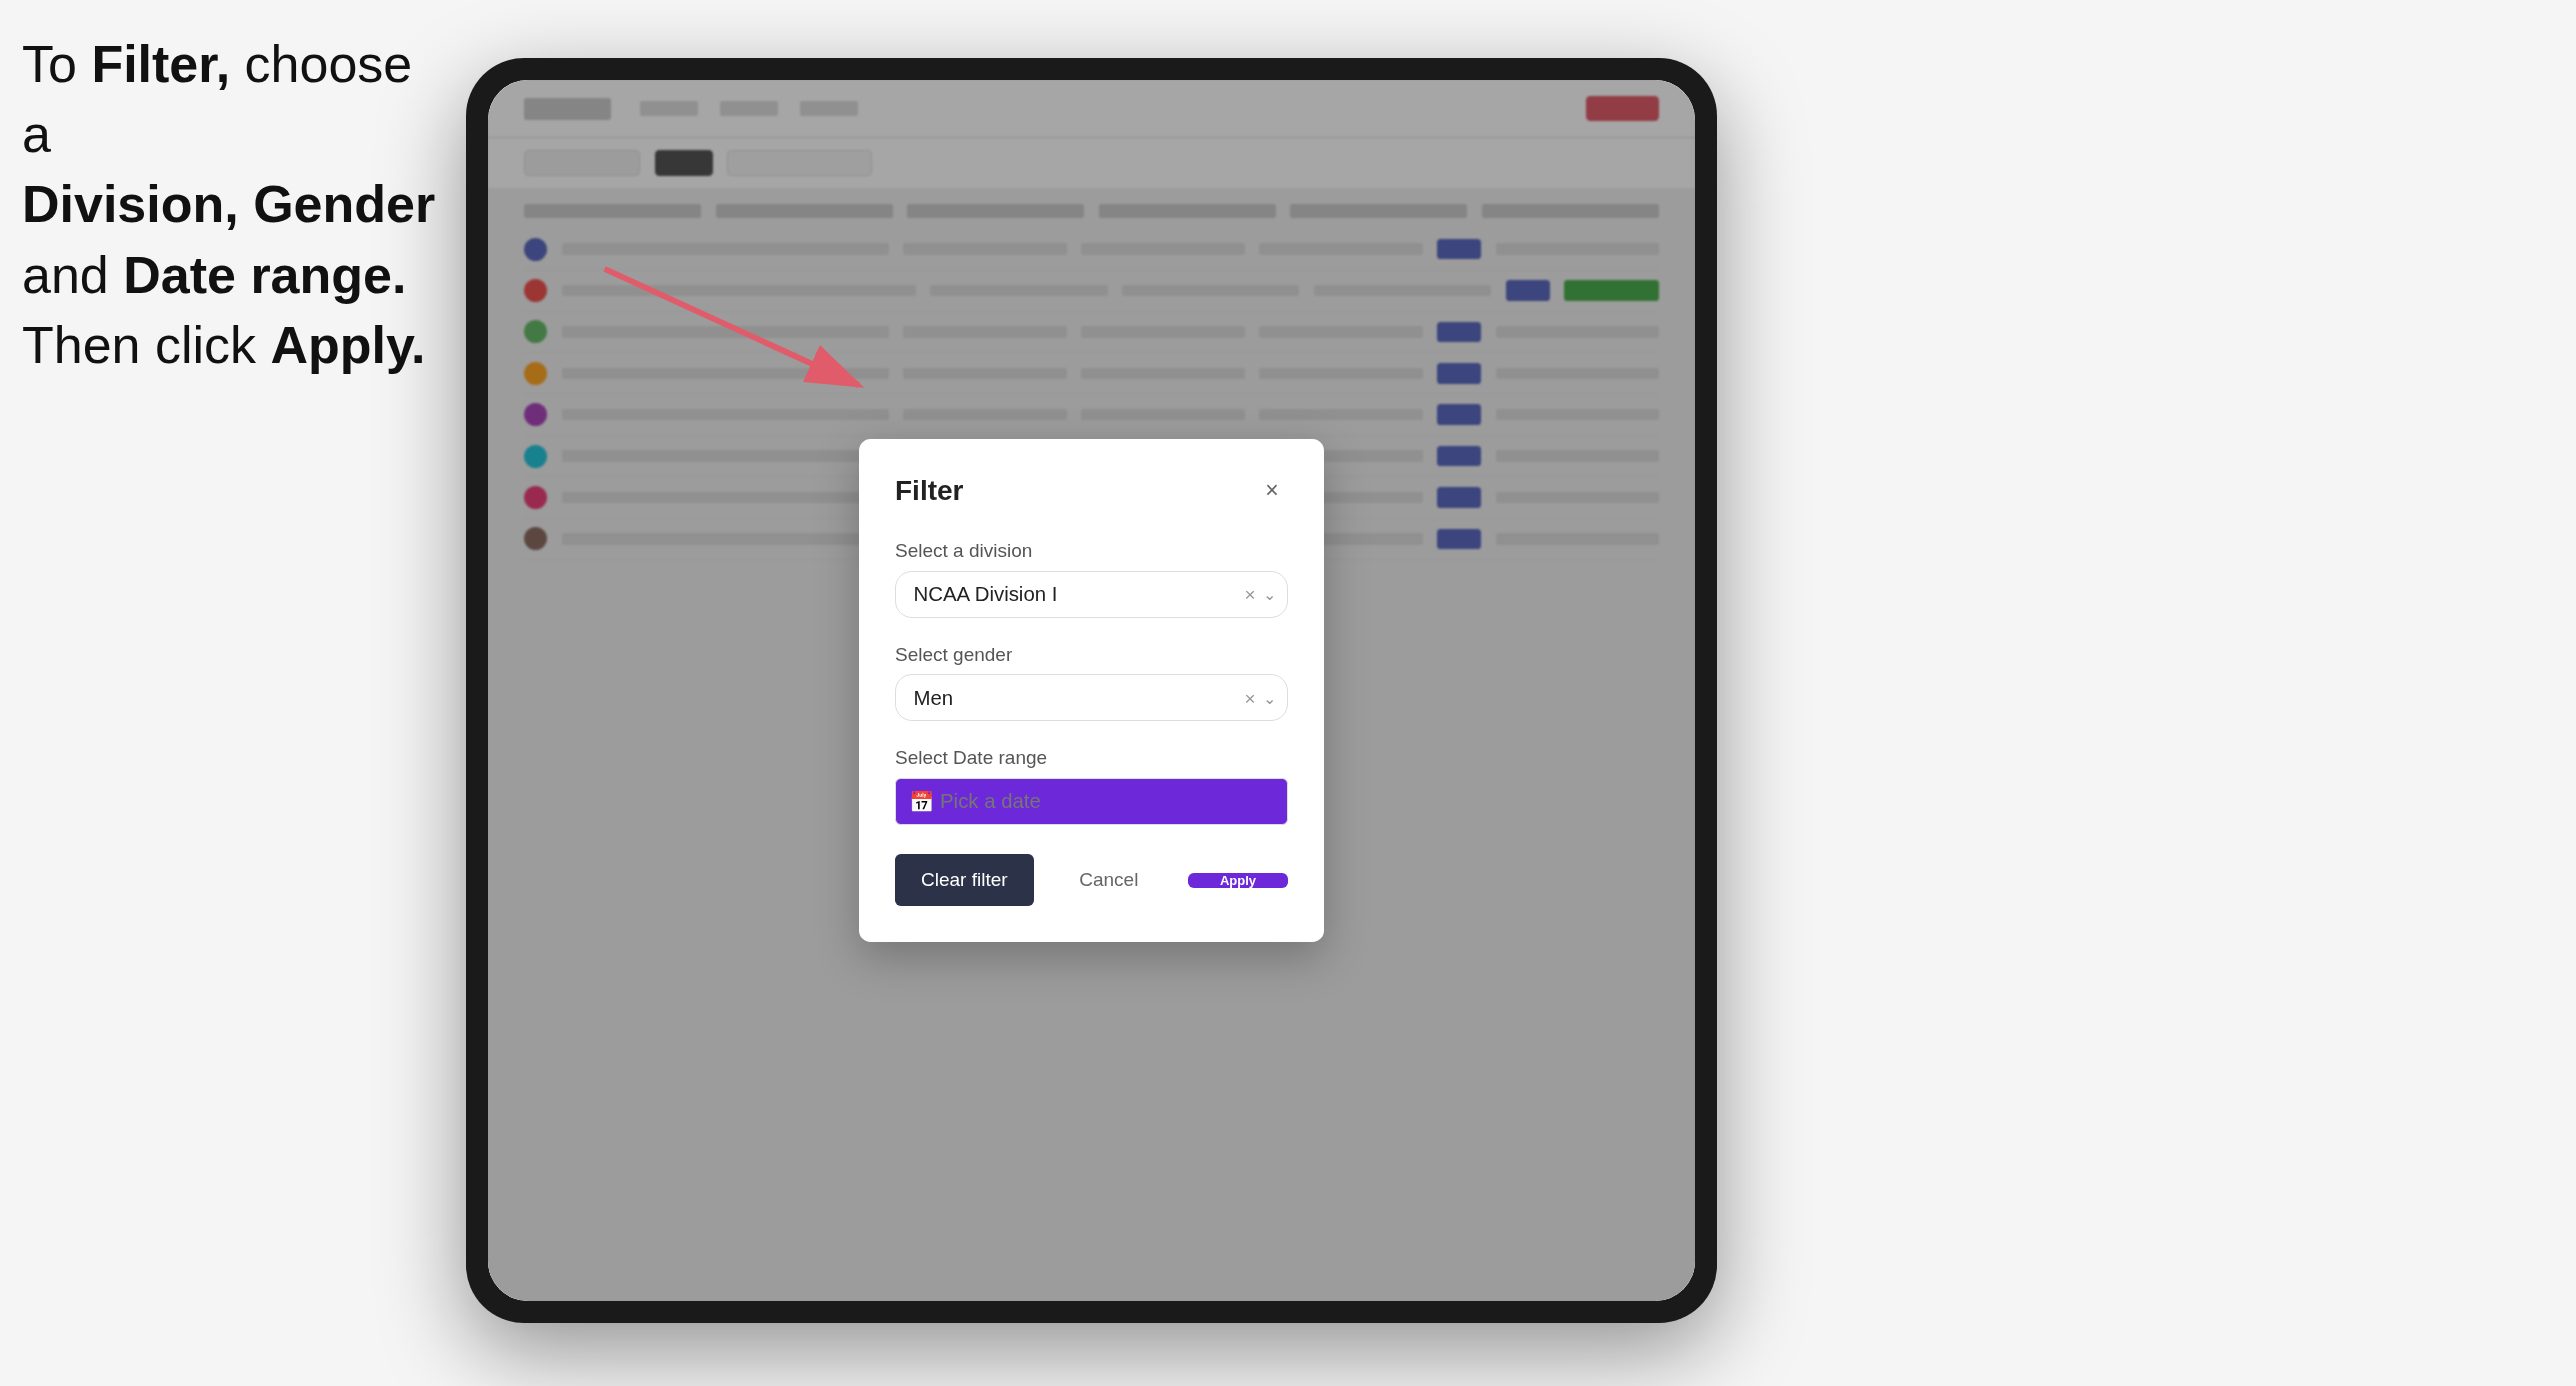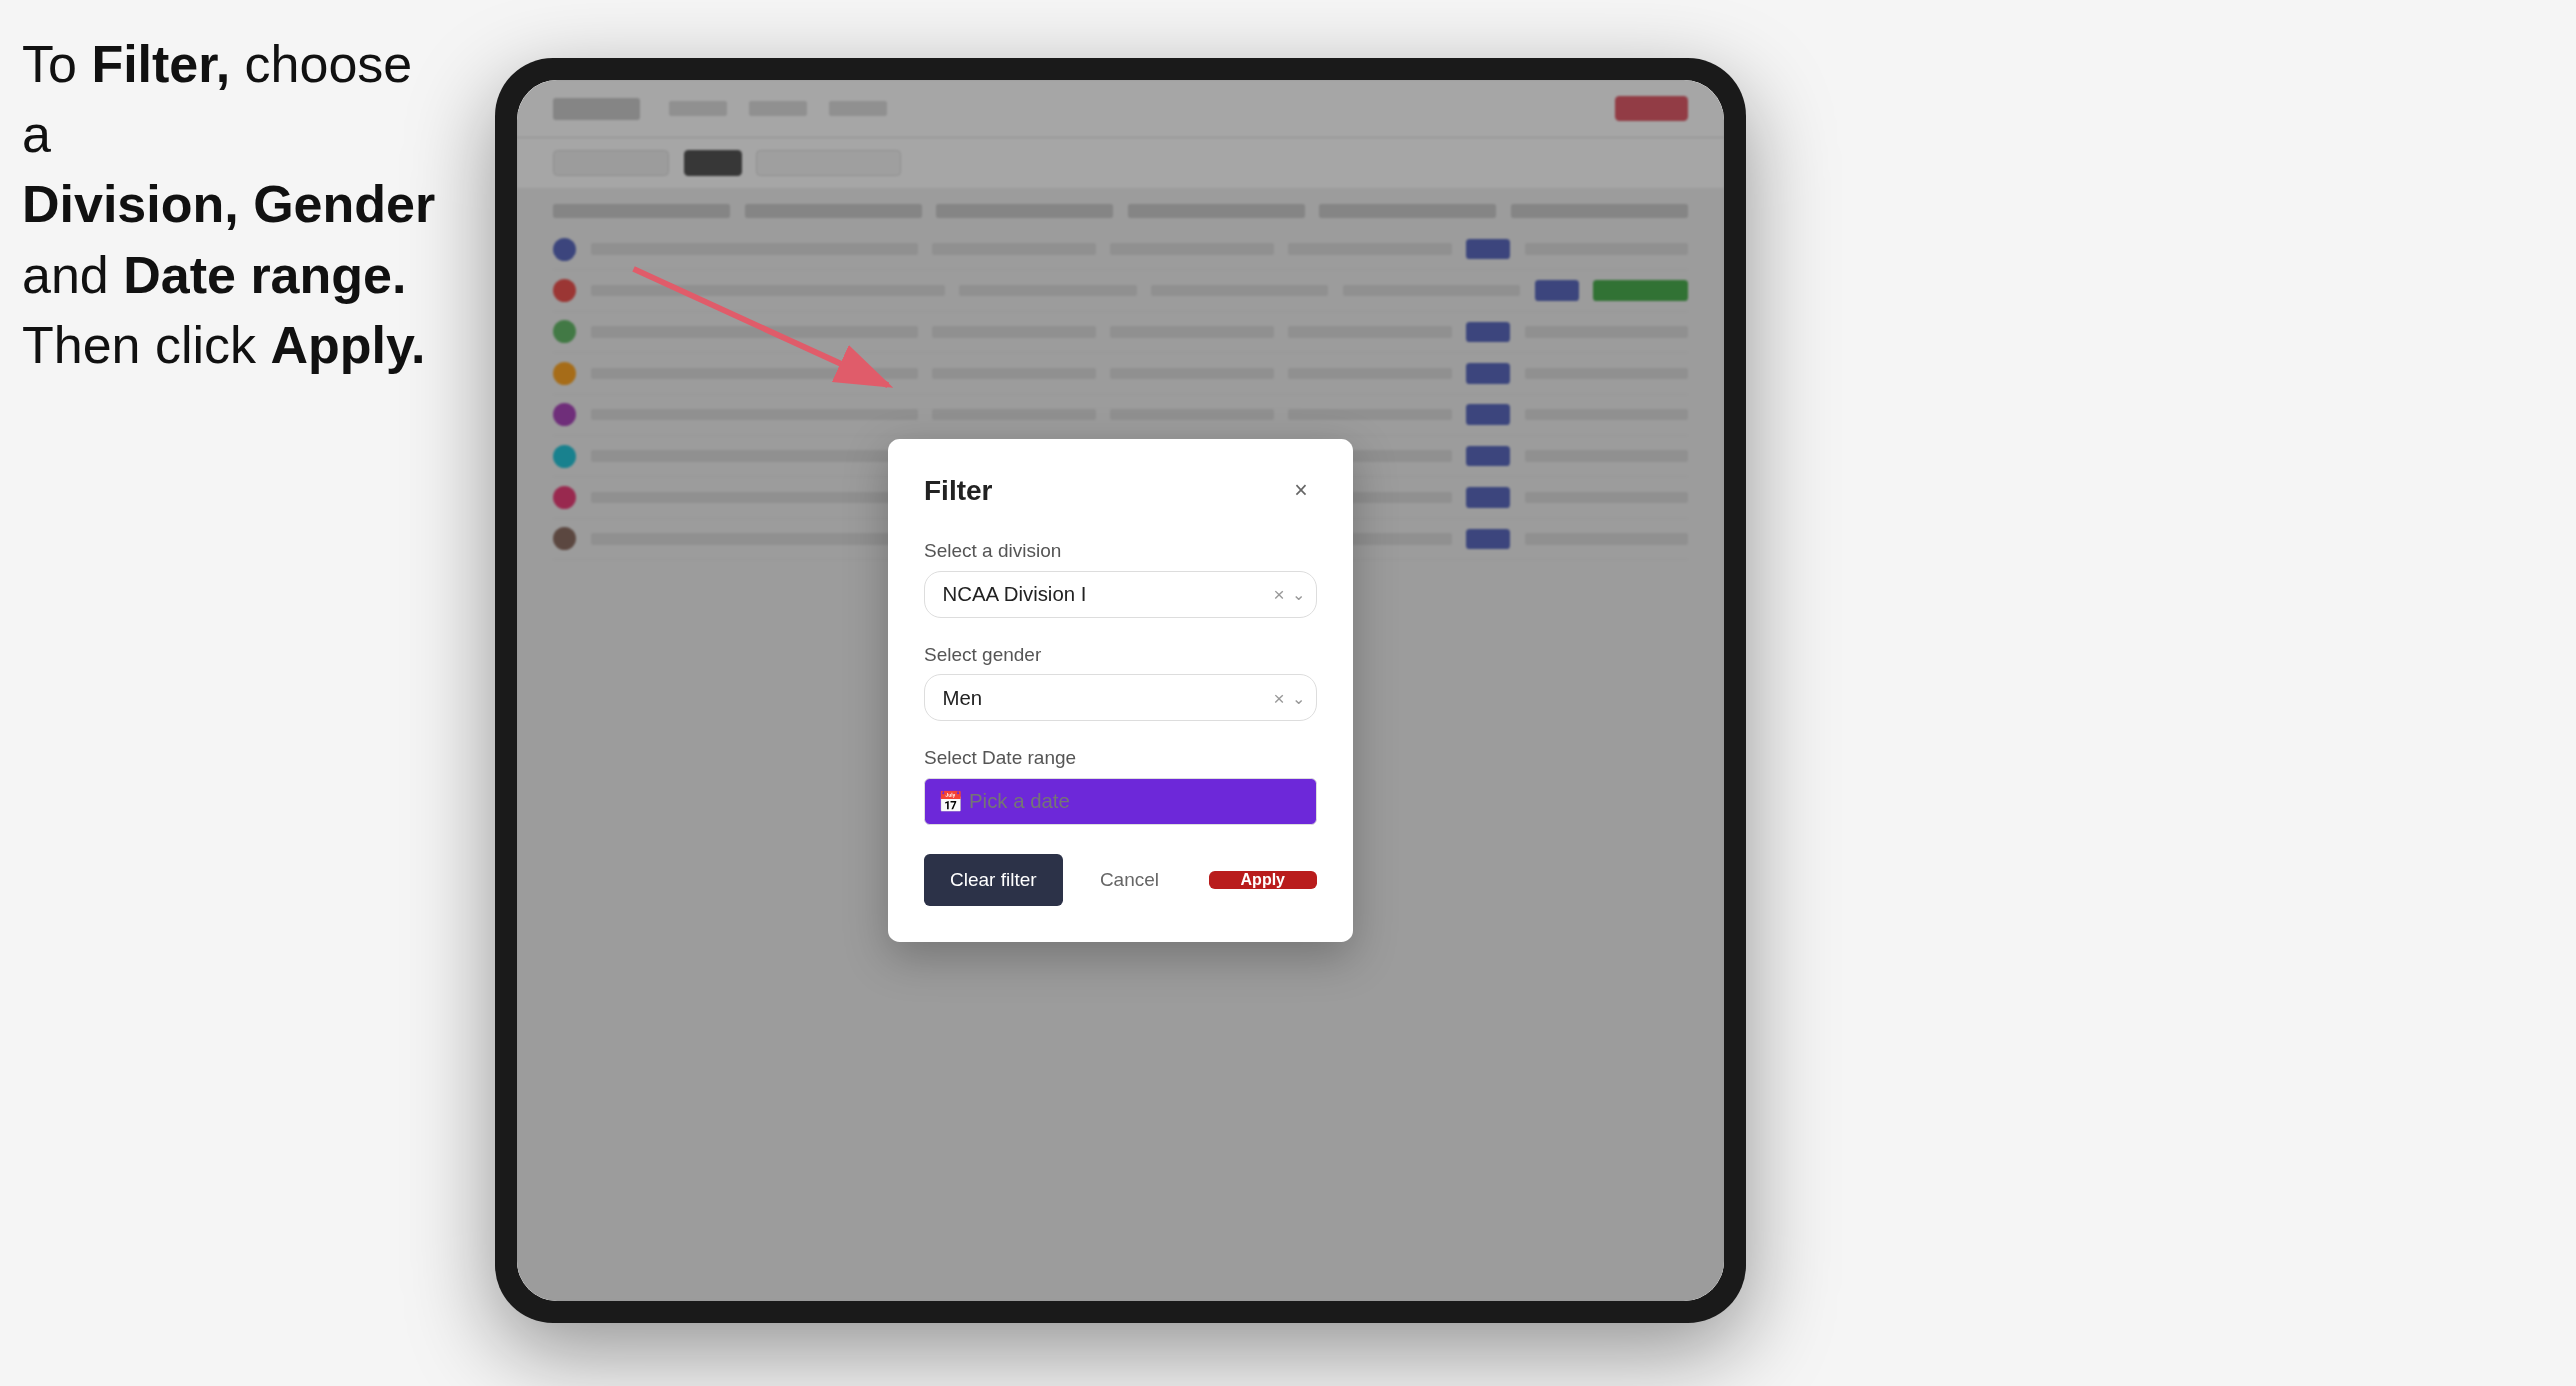--- a/index.html
+++ b/index.html
@@ -23,21 +23,21 @@
       color: #111;
       max-width: 422px;
     }
 
     .instruction-text .bold { font-weight: 700; }
 
     
     .tablet-device {
       position: absolute;
       top: 58px;
-      left: 495px;
+      left: 466px;
       width: 1251px;
       height: 1265px;
       background: #1a1a1a;
       border-radius: 58px;
       padding: 22px;
       box-shadow: 0 29px 87px rgba(0,0,0,0.4);
     }
 
     .tablet-screen {
       width: 100%;
@@ -347,26 +347,26 @@
     .btn-cancel {
       background: none;
       border: none;
       font-size: 19px;
       color: #666;
       cursor: pointer;
       padding: 13px 17.5px;
     }
 
     .btn-apply {
-      background: #b91c1c;
+      background: #6d28d9;
       color: #fff;
       border: none;
       border-radius: 5.8px;
       padding: 0 32px;
-      font-size: 16px;
+      font-size: 13px;
       font-weight: 600;
       cursor: pointer;
     }
 
     
     .arrow-svg {
       position: absolute;
       top: 0;
       left: 0;
       width: 100%;

